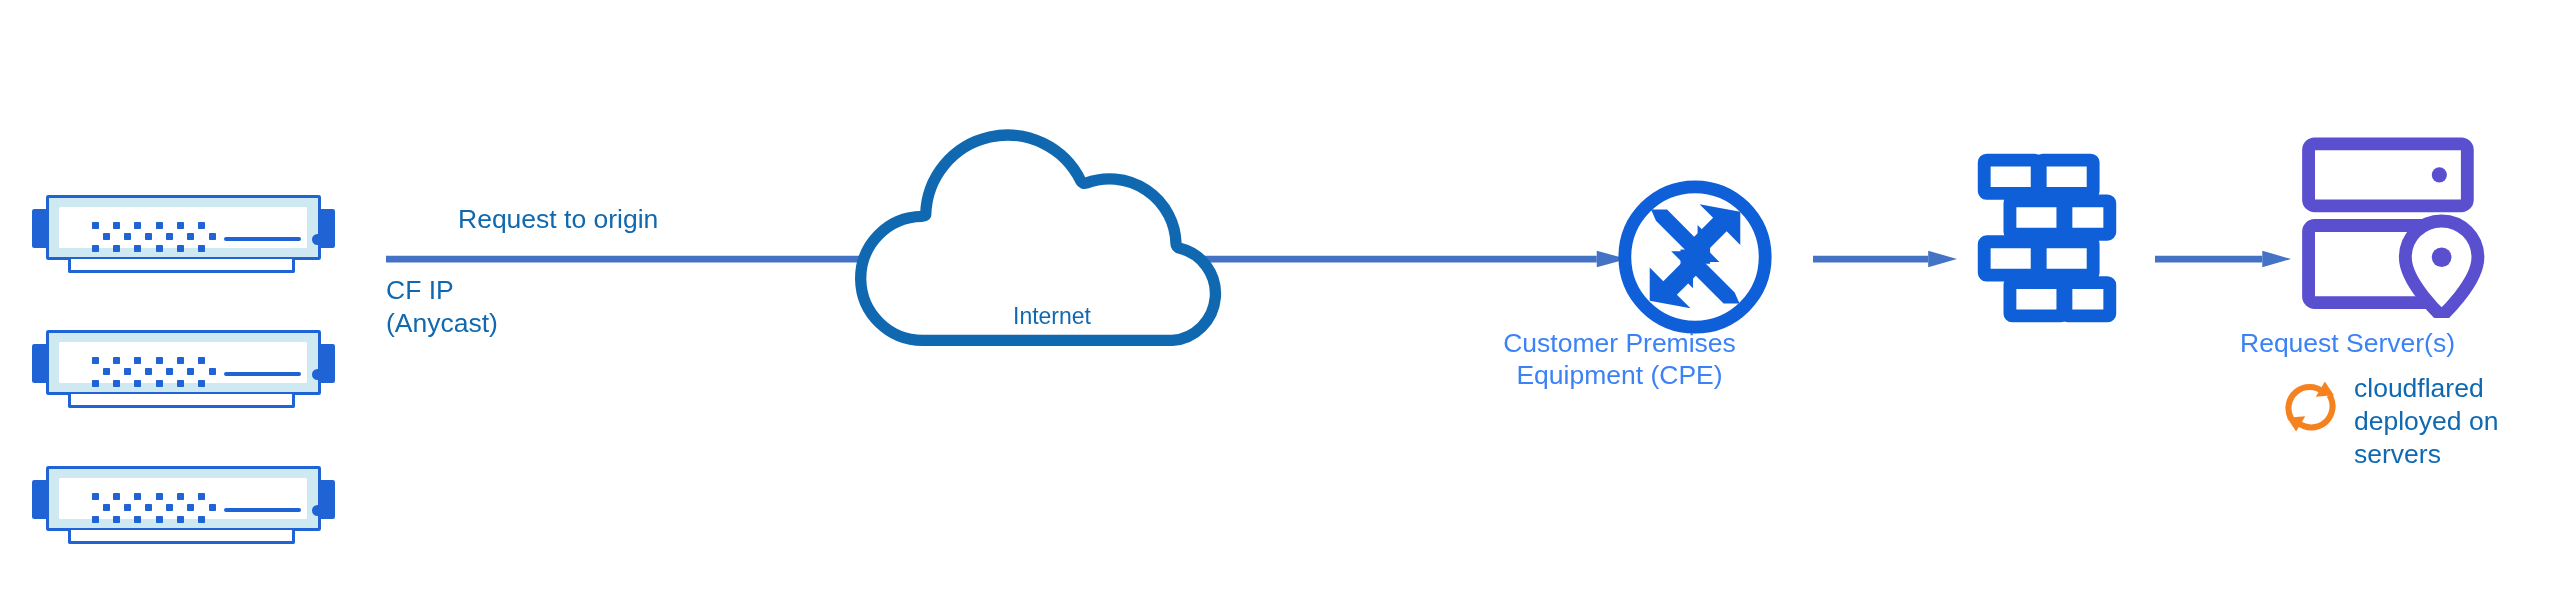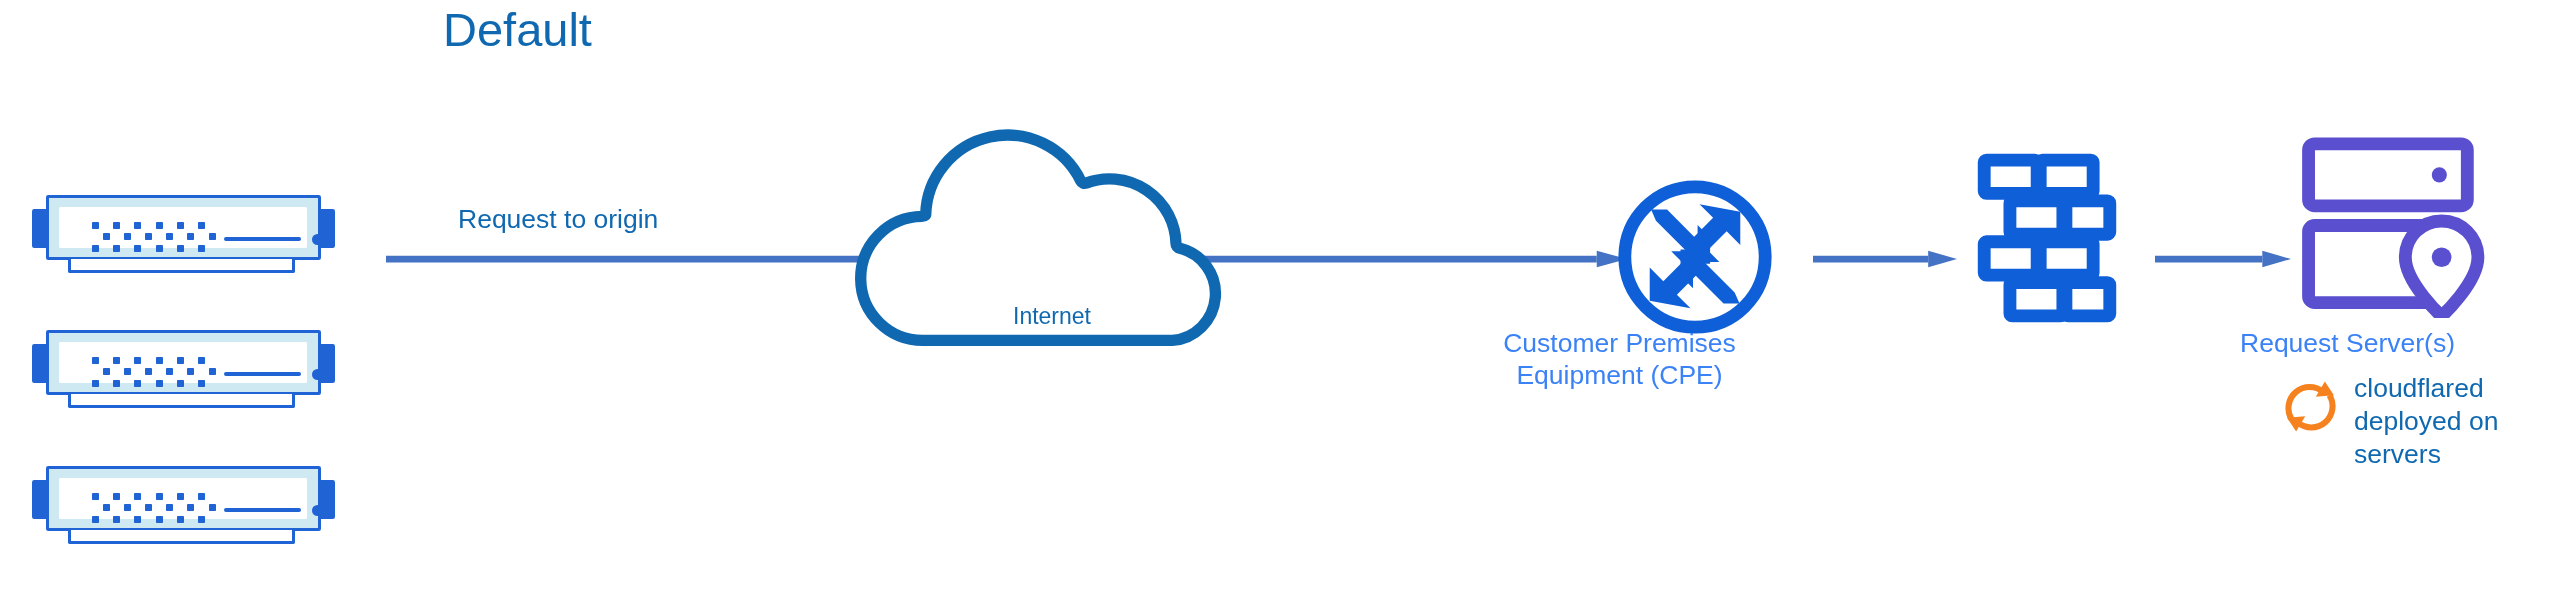--- a/index.html
+++ b/index.html
@@ -184,21 +184,20 @@
     font-size: 26.5px;
     line-height: 33px;
     white-space: pre-line;
   }
 </style>
 </head>
 <body>
 
 <div id="canvas">
 
-  <div class="abs" id="diagram-title">Default</div>
 
 
   <div class="abs rack" style="left:32px; top:195px;">
     <div class="rack-tab left"></div>
     <div class="rack-tab right"></div>
     <div class="rack-body">
       <div class="rack-inner">
         <div class="rack-dots">
           <span style="left:0px;top:0px"></span>
             <span style="left:21px;top:0px"></span>
@@ -374,20 +373,22 @@
 
       <path d="M18 118 H168 a8 8 0 0 1 8 8 V212 a8 8 0 0 1 -8 8 H18 a8 8 0 0 1 -8 -8 V126 a8 8 0 0 1 8 -8 Z" fill="#ffffff" stroke="#5a4fcf" stroke-width="17"></path>
 
       <path d="M186 112 a48 48 0 0 1 48 48 c0 34 -48 78 -48 78 s-48 -44 -48 -78 a48 48 0 0 1 48 -48 Z" fill="#ffffff" stroke="#5a4fcf" stroke-width="17" stroke-linejoin="round"></path>
       <circle cx="186" cy="160" r="13" fill="#5a4fcf"></circle>
     </svg>
   </div>
 
   <div class="abs" id="label-request">Request to origin</div>
 
+  <div class="abs side-label" id="label-cfip">CF IP
+(Anycast)</div>
 
   <div class="abs" id="label-internet">Internet</div>
 
   <div class="abs node-label" id="label-cpe">Customer Premises
 Equipment (CPE)</div>
 
 
   <div class="abs node-label" id="label-origin">Request Server(s)</div>
 
   <div class="abs" id="cloudflared-block">

